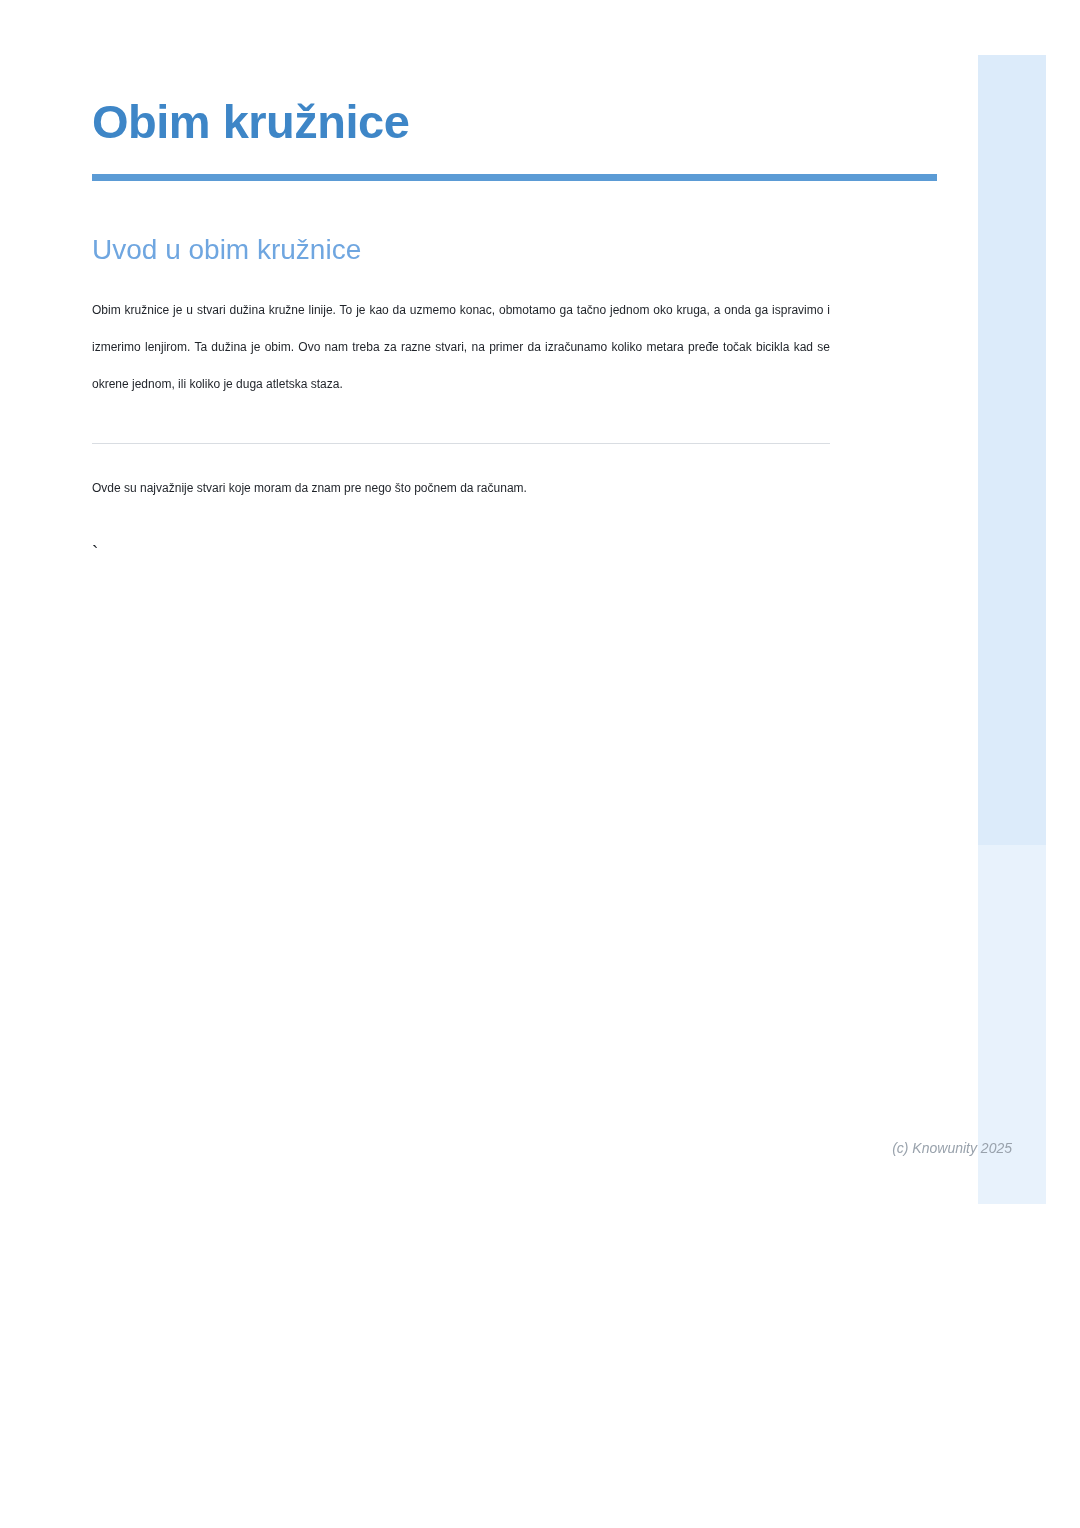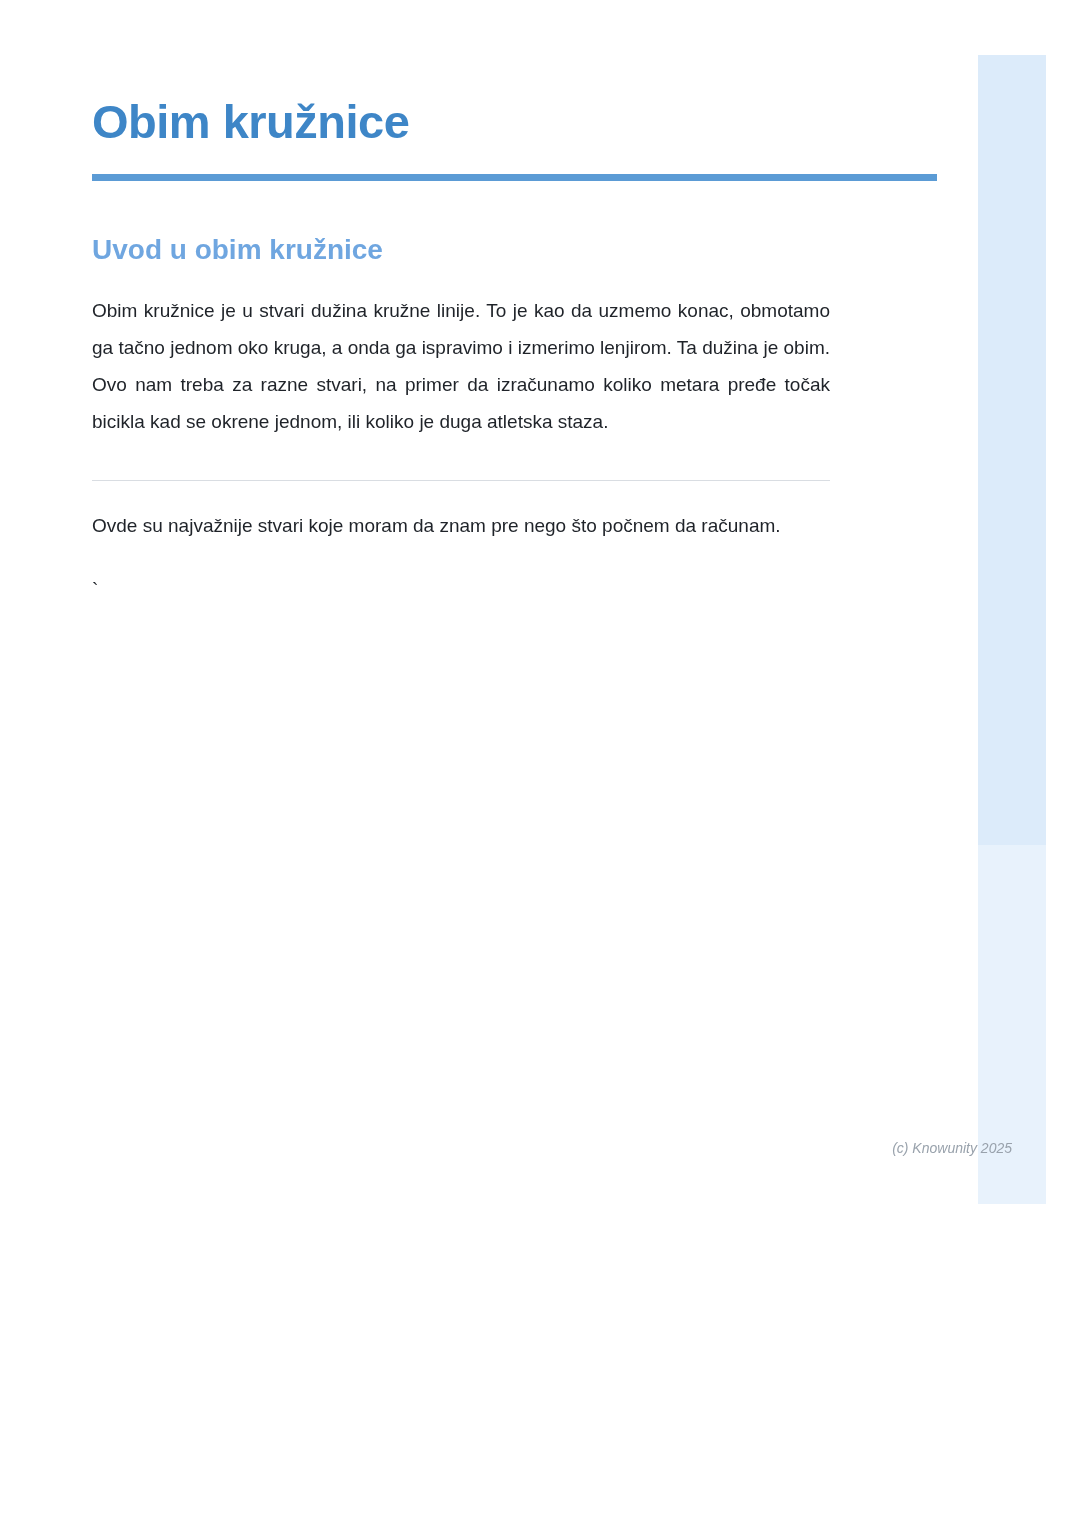--- a/index.html
+++ b/index.html
@@ -45,29 +45,29 @@
     margin-top: 26px;
     width: 845px;
     height: 7px;
     background: #5b9bd5;
     border: none;
   }
 
   .section-heading {
     margin-top: 52px;
     font-size: 28px;
-    font-weight: 700;
+    font-weight: 400;
     color: #6fa6e0;
     line-height: 1.2;
   }
 
   .body-text {
     margin-top: 26px;
     width: 738px;
-    font-size: 19px;
+    font-size: 12px;
     line-height: 37px;
     color: #1f2329;
     text-align: justify;
   }
 
   .thin-divider {
     margin-top: 40px;
     width: 738px;
     height: 1px;
     background: #d9dde2;

